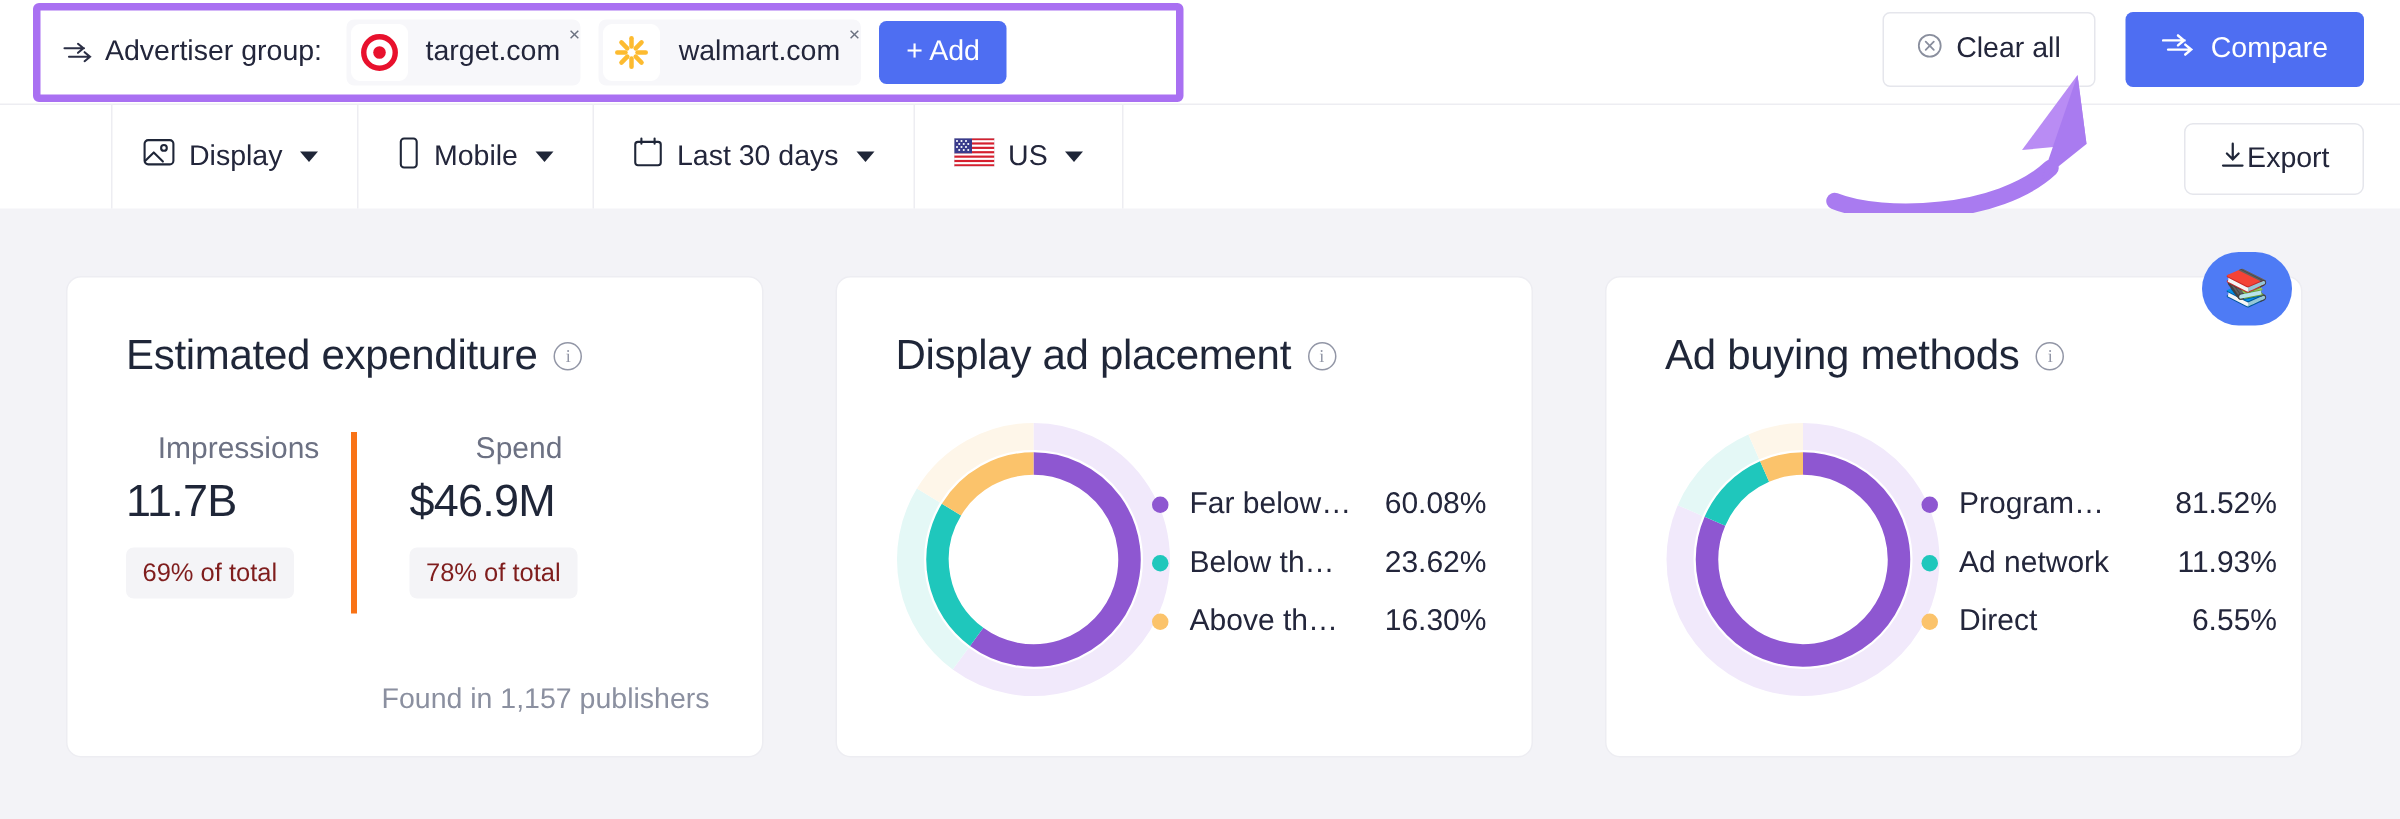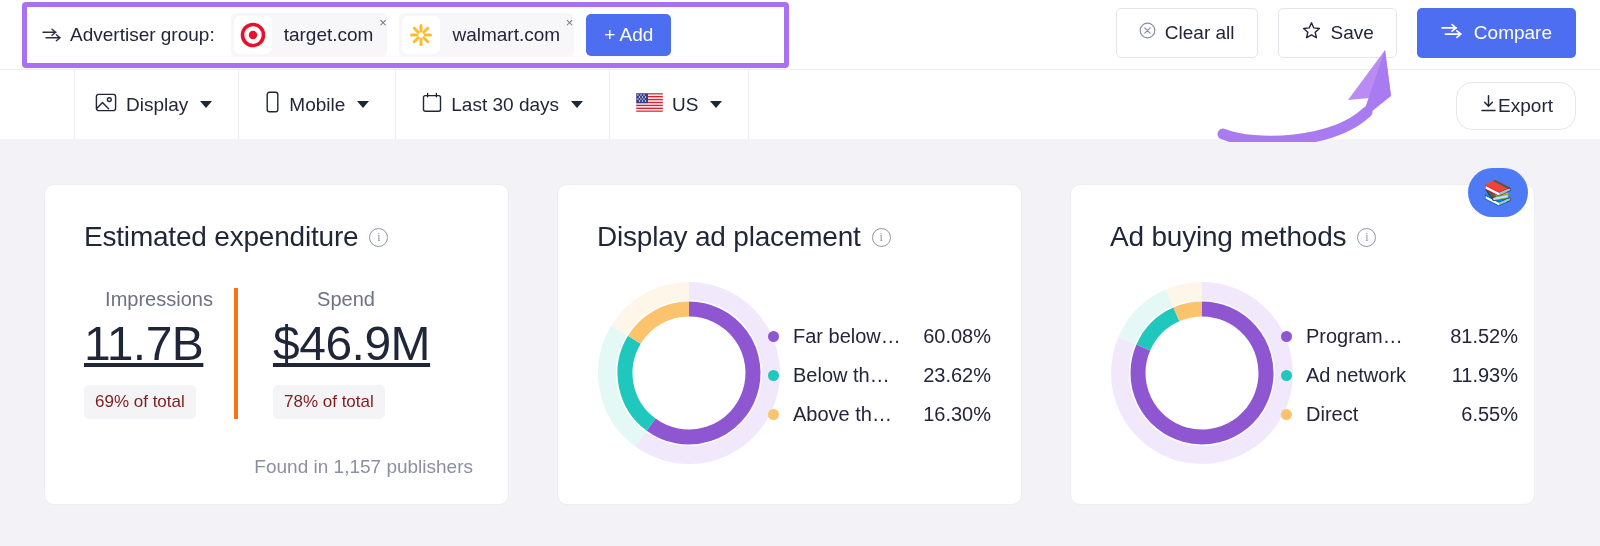--- a/index.html
+++ b/index.html
@@ -211,21 +211,21 @@
     margin-left: 3px;
   }
 
   .export-btn {
     position: absolute;
     right: 24px;
     top: 82px;
     height: 48px;
     background: #ffffff;
     border: 1px solid #E5E6EC;
-    border-radius: 16px;
+    border-radius: 6px;
     display: flex;
     align-items: center;
     padding: 0 22px;
     font-size: 19px;
     color: #23263B;
     cursor: pointer;
     font-family: "Liberation Sans", sans-serif;
     z-index: 6;
   }
 
@@ -306,27 +306,26 @@
     width: 185px;
   }
   .metric-label {
     font-size: 20px;
     color: #6C7183;
     margin-bottom: 7px;
     white-space: nowrap;
     text-align: center;
   }
   .metric-value {
-    font-size: 48px;
+    font-size: 30px;
     color: #1F2638;
     letter-spacing: -0.5px;
     line-height: 1.1;
     margin-bottom: 14px;
     white-space: nowrap;
-    text-decoration: underline;
   }
   .metric-badge {
     display: inline-block;
     background: #F4F4F7;
     border-radius: 5px;
     padding: 7px 11px;
     font-size: 17px;
     color: #7f1d1d;
     white-space: nowrap;
   }
@@ -454,28 +453,20 @@
       <button class="ghost-btn">
         <span>
           <svg width="17" height="17" viewBox="0 0 17 17" fill="none" stroke="#8A8F9E" stroke-width="1.2">
             <circle cx="8.5" cy="8.5" r="7.3"></circle>
             <path d="M5.8 5.8l5.4 5.4M11.2 5.8l-5.4 5.4" stroke-linecap="round"></path>
           </svg>
         </span>
         <span>Clear all</span>
       </button>
 
-      <button class="ghost-btn">
-        <span>
-          <svg width="21" height="21" viewBox="0 0 24 24" fill="none" stroke="#1F2638" stroke-width="1.6" stroke-linejoin="round">
-            <path d="M12 3.2l2.65 5.86 6.35.62-4.78 4.3 1.37 6.3L12 17.05 6.41 20.3l1.37-6.3L3 9.68l6.35-.62L12 3.2z"></path>
-          </svg>
-        </span>
-        <span>Save</span>
-      </button>
 
       <button class="primary-btn">
         <span>
           <svg width="22" height="16" viewBox="0 0 20 14" fill="none" stroke="#ffffff" stroke-width="1.5" stroke-linecap="round">
             <path d="M1 4.2h13M10 1.2l3.6 3-3.6 3"></path>
             <path d="M4 9.8h14M14.4 6.8l3.6 3-3.6 3"></path>
           </svg>
         </span>
         <span>Compare</span>
       </button>

